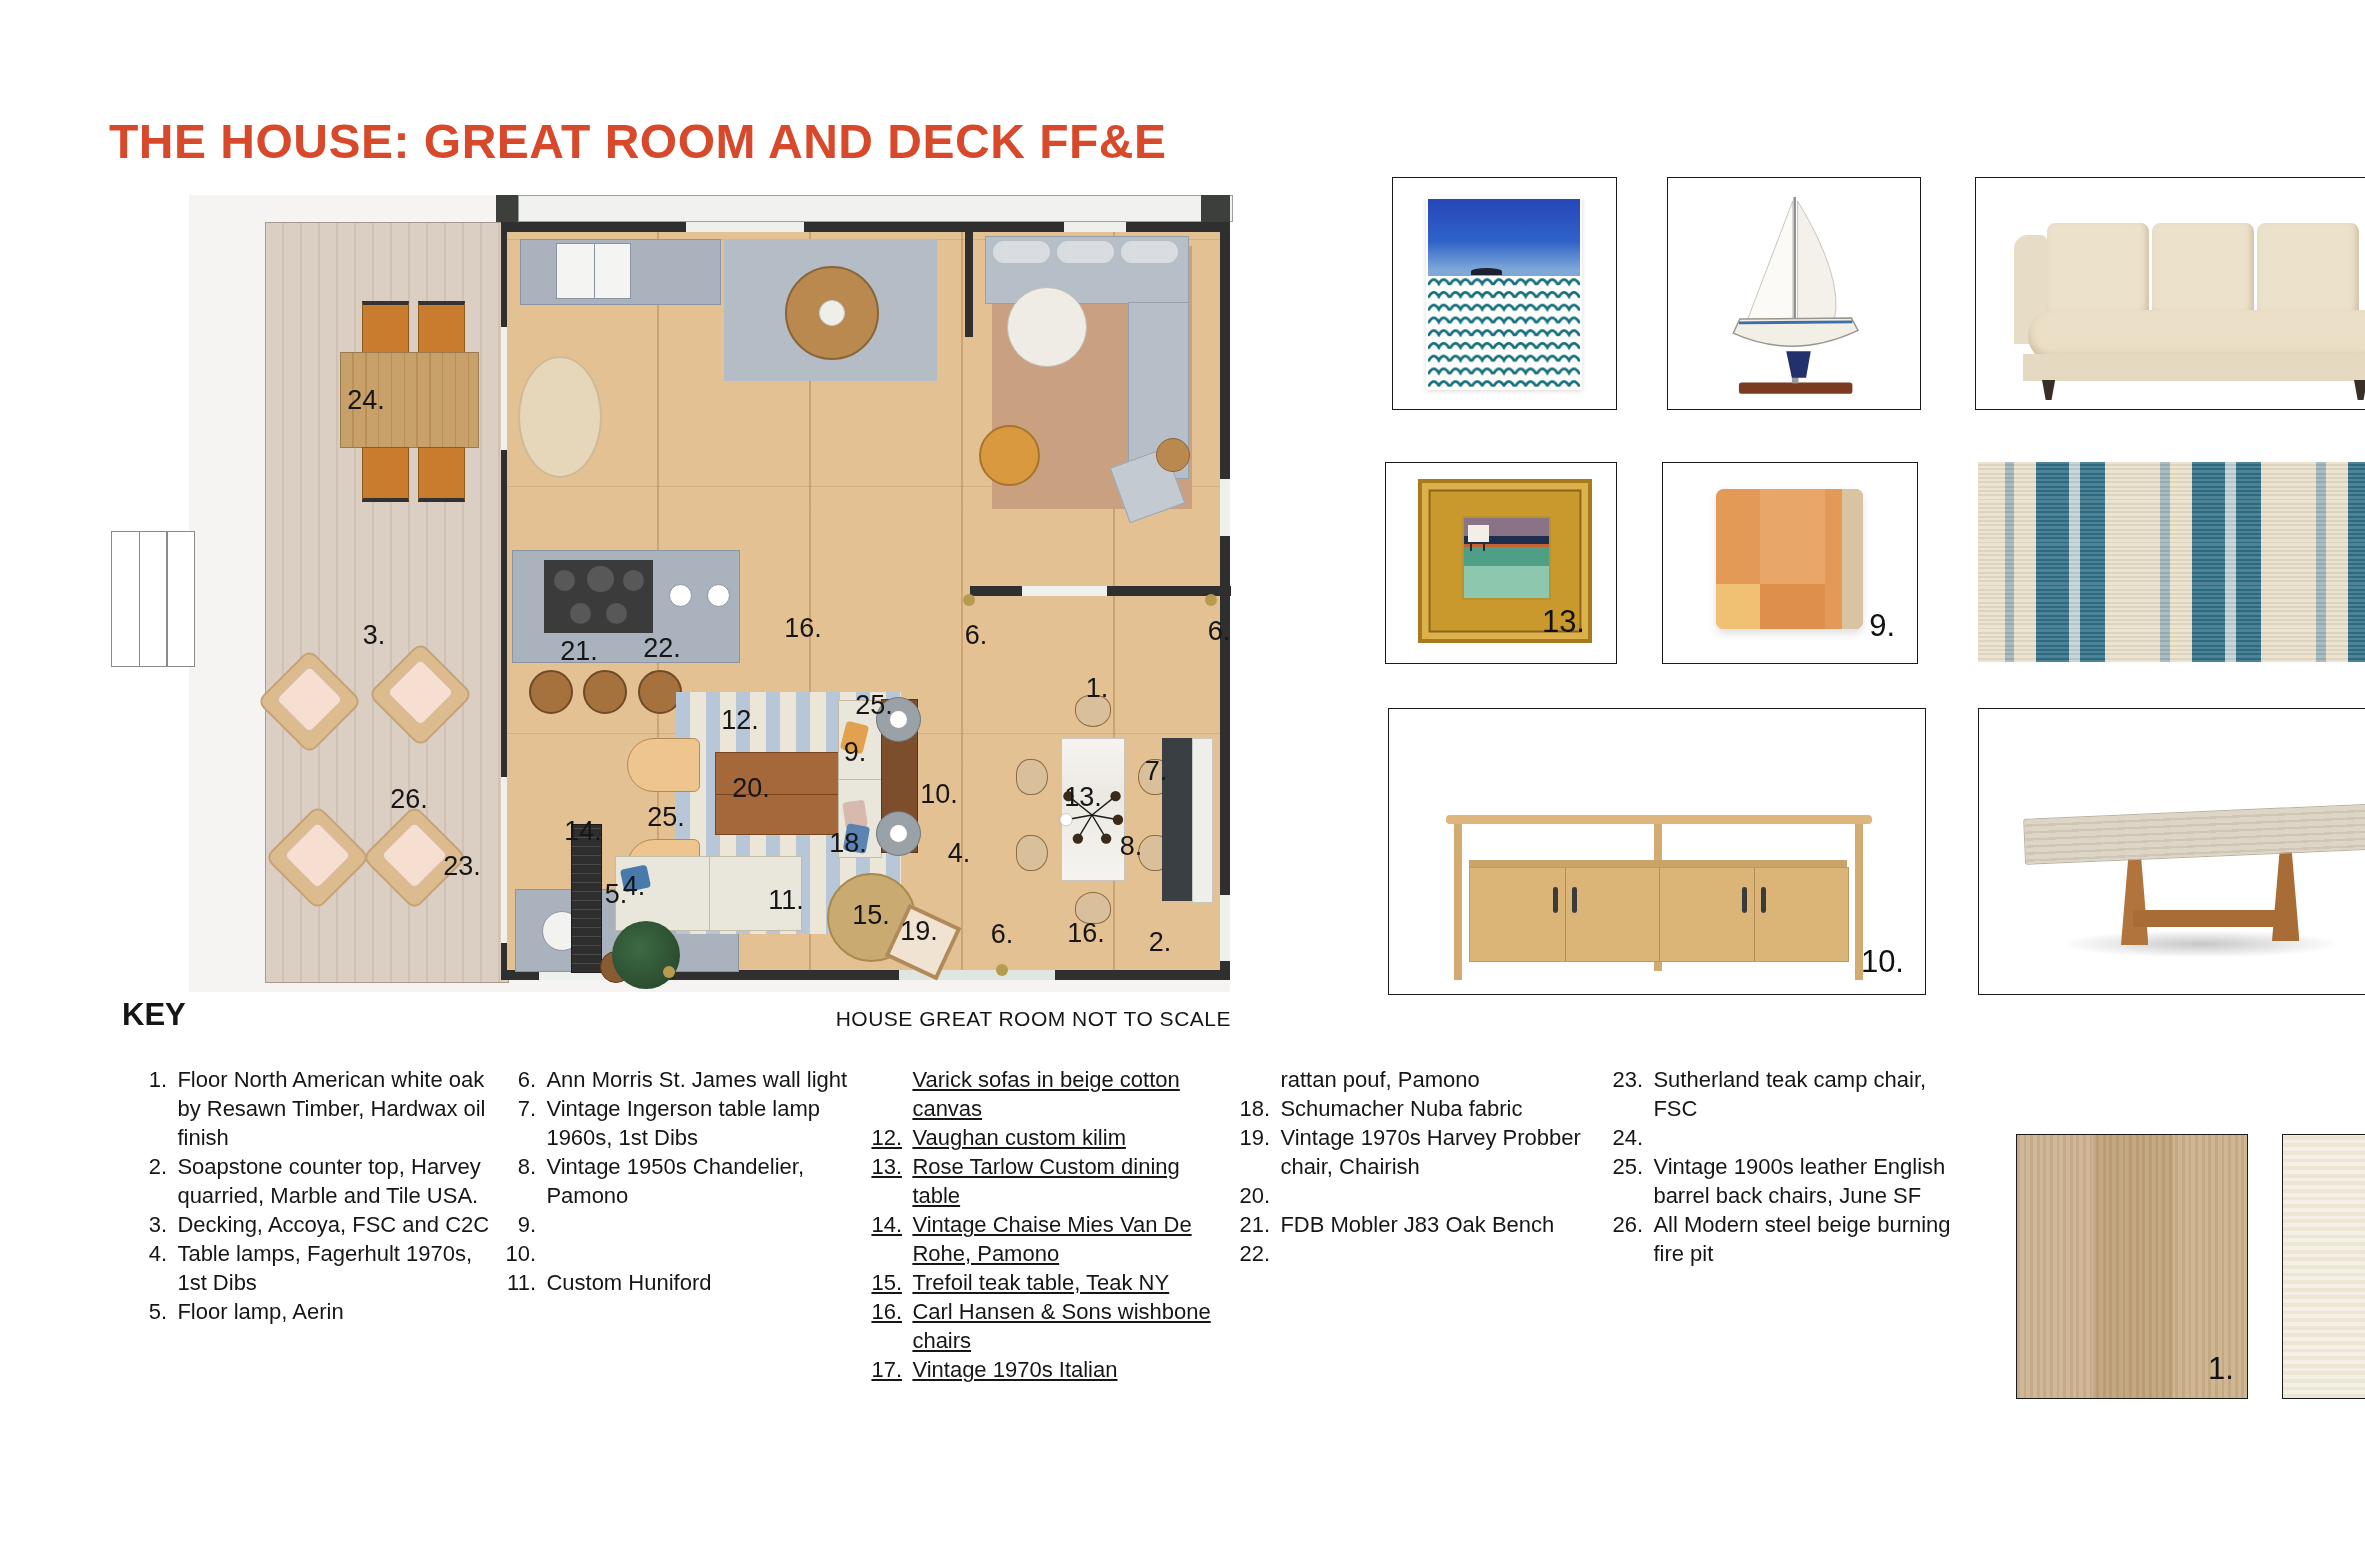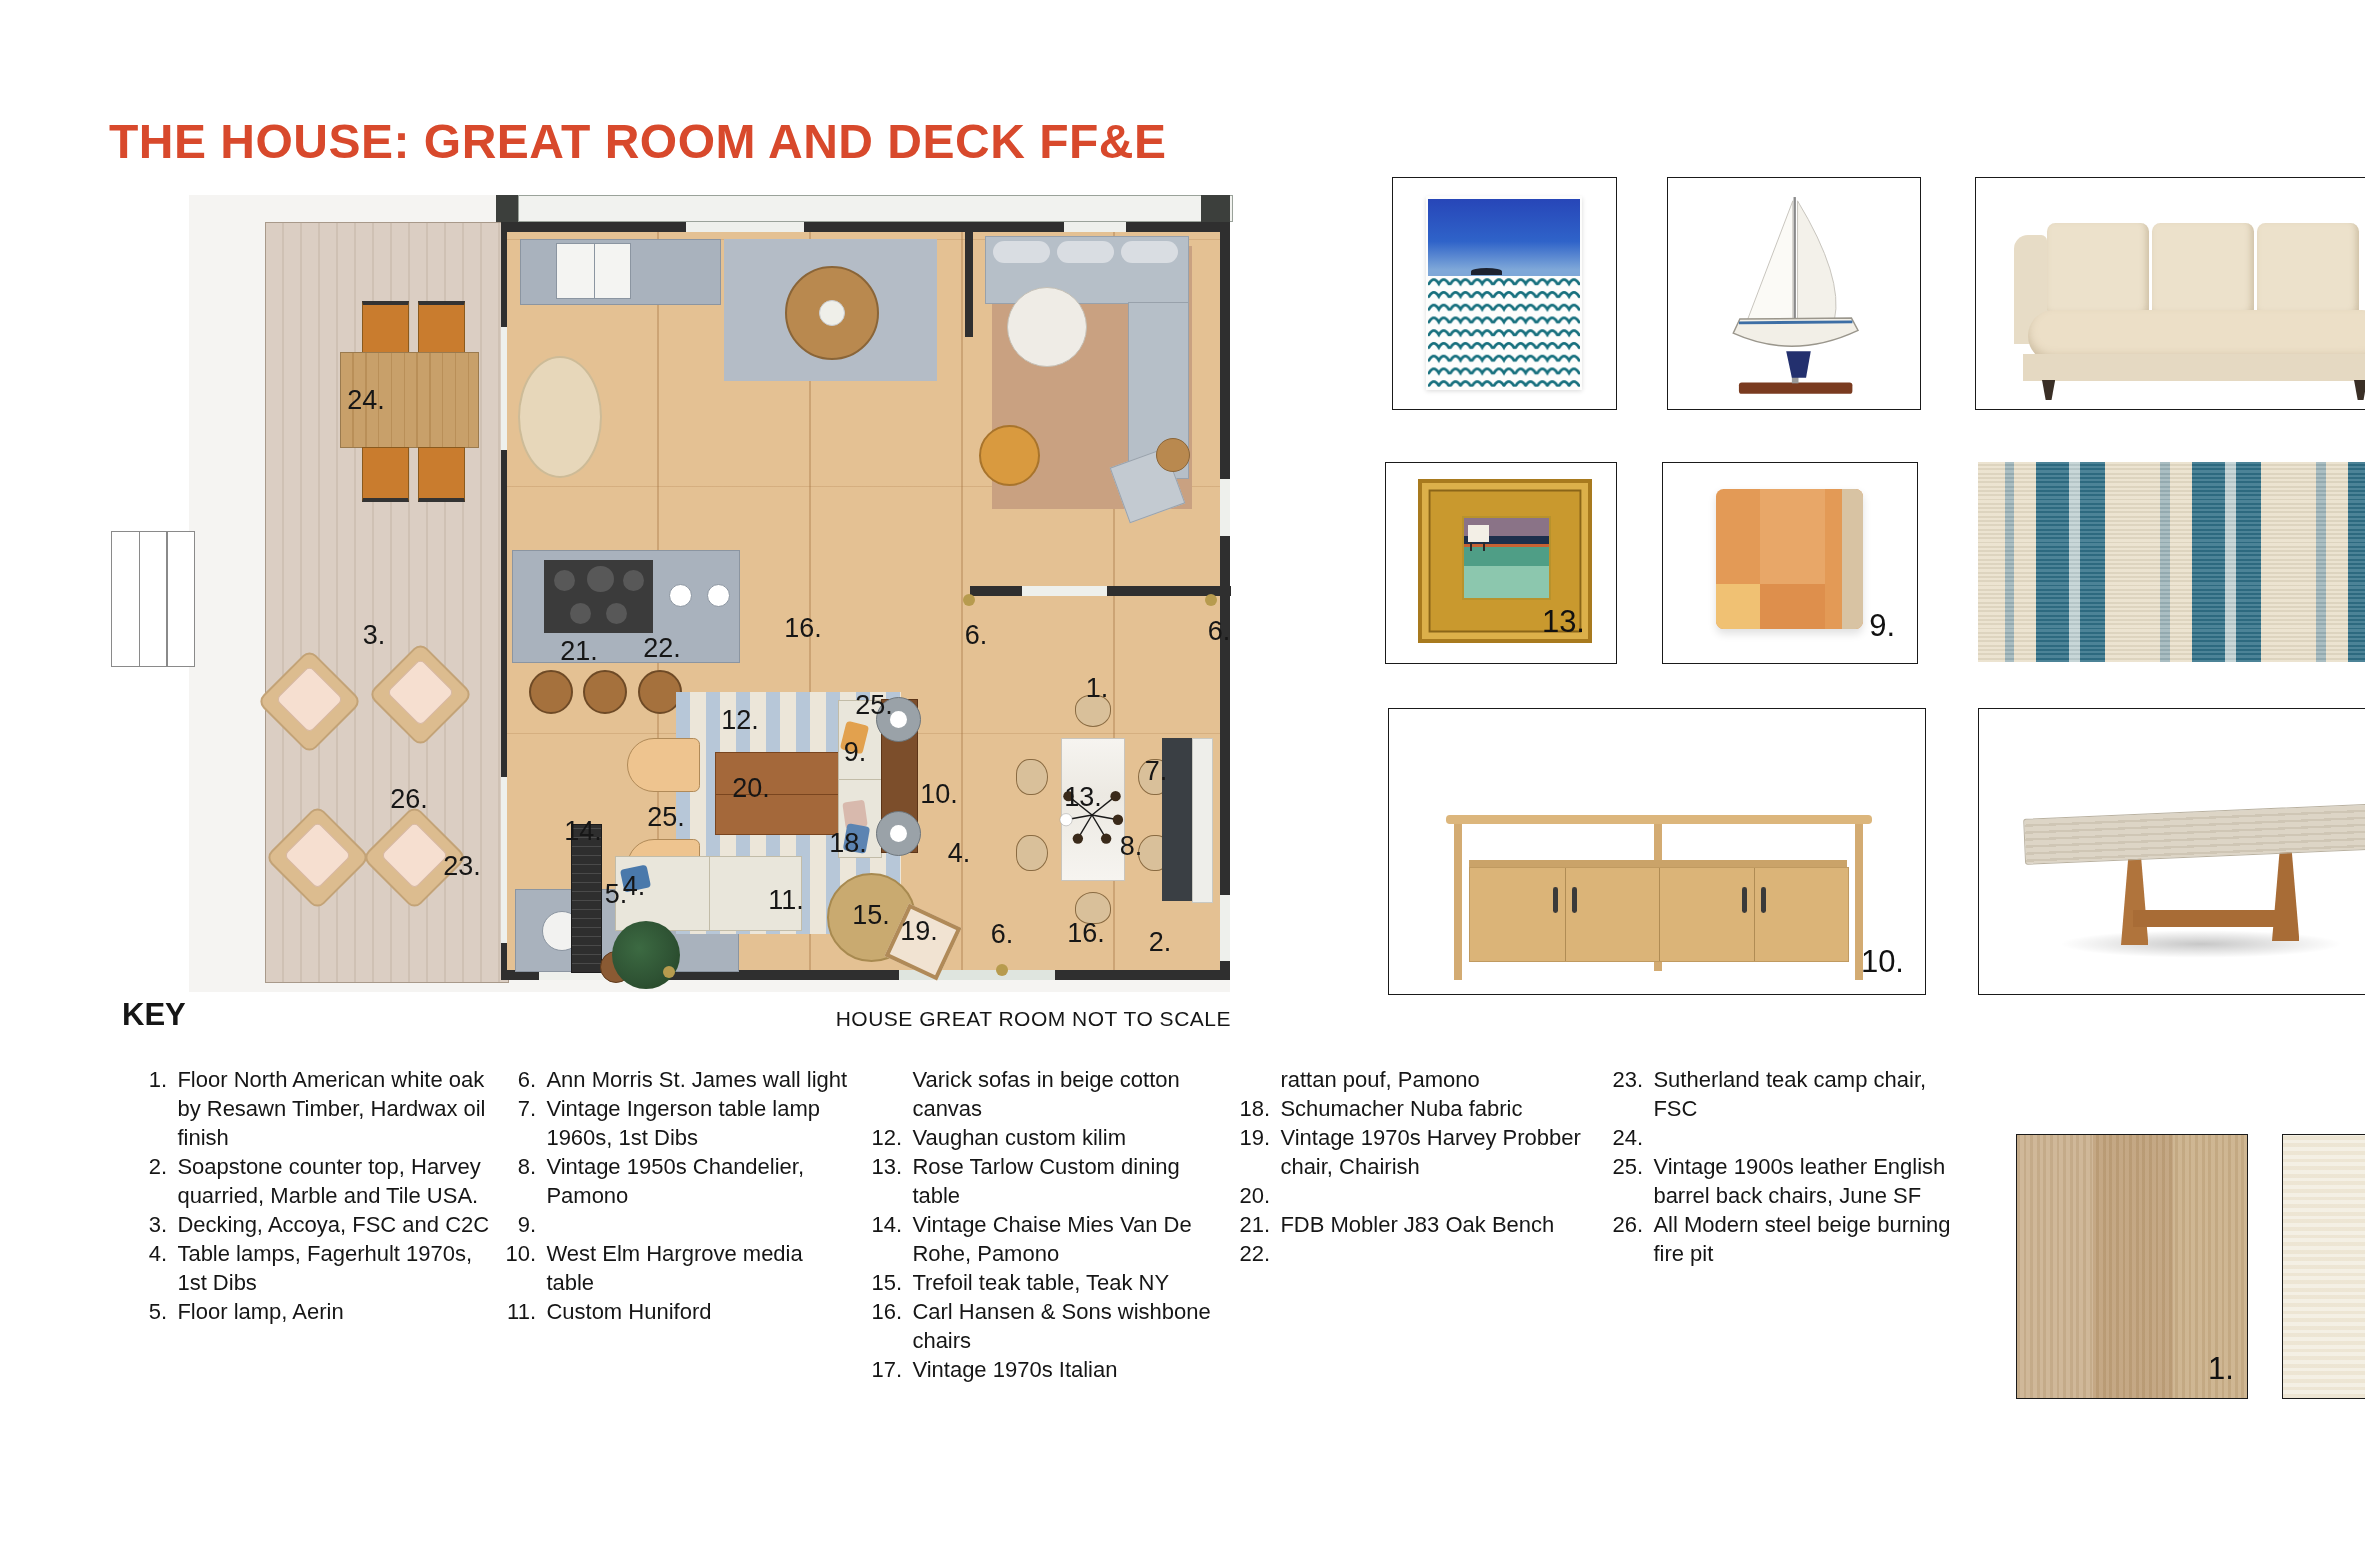--- a/index.html
+++ b/index.html
@@ -35,21 +35,21 @@
   .pbox{border:1.9px solid #1a1a1a;background:#ffffff;}
   .plabel{position:absolute;font-size:31px;color:#111;}
   
   #key-heading{left:122px;top:997px;font-size:31px;font-weight:bold;}
   #key-note{left:804px;top:1007px;width:427px;text-align:right;font-size:21px;letter-spacing:0.5px;}
   .key-col{position:absolute;top:1065px;}
   .key-entry{display:grid;column-gap:10.4px;font-size:22px;line-height:29px;}
   .key-entry .num{text-align:right;}
   .col1{left:124px;} .col1 .key-entry{grid-template-columns:43px 315px;}
   .col2{left:486px;}.col2 .key-entry{grid-template-columns:50px 305px;}
-  .col3{left:852px;}.col3 .key-entry{grid-template-columns:50px 312px;}
+  .col3{left:852px;text-decoration:underline;}.col3 .key-entry{grid-template-columns:50px 312px;}
   .col4{left:1223px;}.col4 .key-entry{grid-template-columns:47px 308px;}
   .col5{left:1593px;}.col5 .key-entry{grid-template-columns:50px 315px;}
 </style>
 </head>
 <body>
 
 <div class="abs" id="page-title">THE HOUSE: GREAT ROOM AND DECK FF&amp;E</div>
 
 <div class="abs" id="plan">
 
@@ -374,21 +374,20 @@
       </div>
       <div class="key-entry">
         <span class="num">8.</span>
         <span class="txt">Vintage 1950s Chandelier, Pamono</span>
       </div>
       <div class="key-entry">
         <span class="num">9.</span>
       </div>
       <div class="key-entry">
         <span class="num">10.</span>
-        <span class="txt">West Elm Hargrove media table</span>
       </div>
       <div class="key-entry">
         <span class="num">11.</span>
         <span class="txt">Custom Huniford</span>
       </div>
     </div>
     <div class="key-col col3">
       <div class="key-entry">
         <span class="num"></span>
         <span class="txt">Varick sofas in beige cotton canvas</span>

